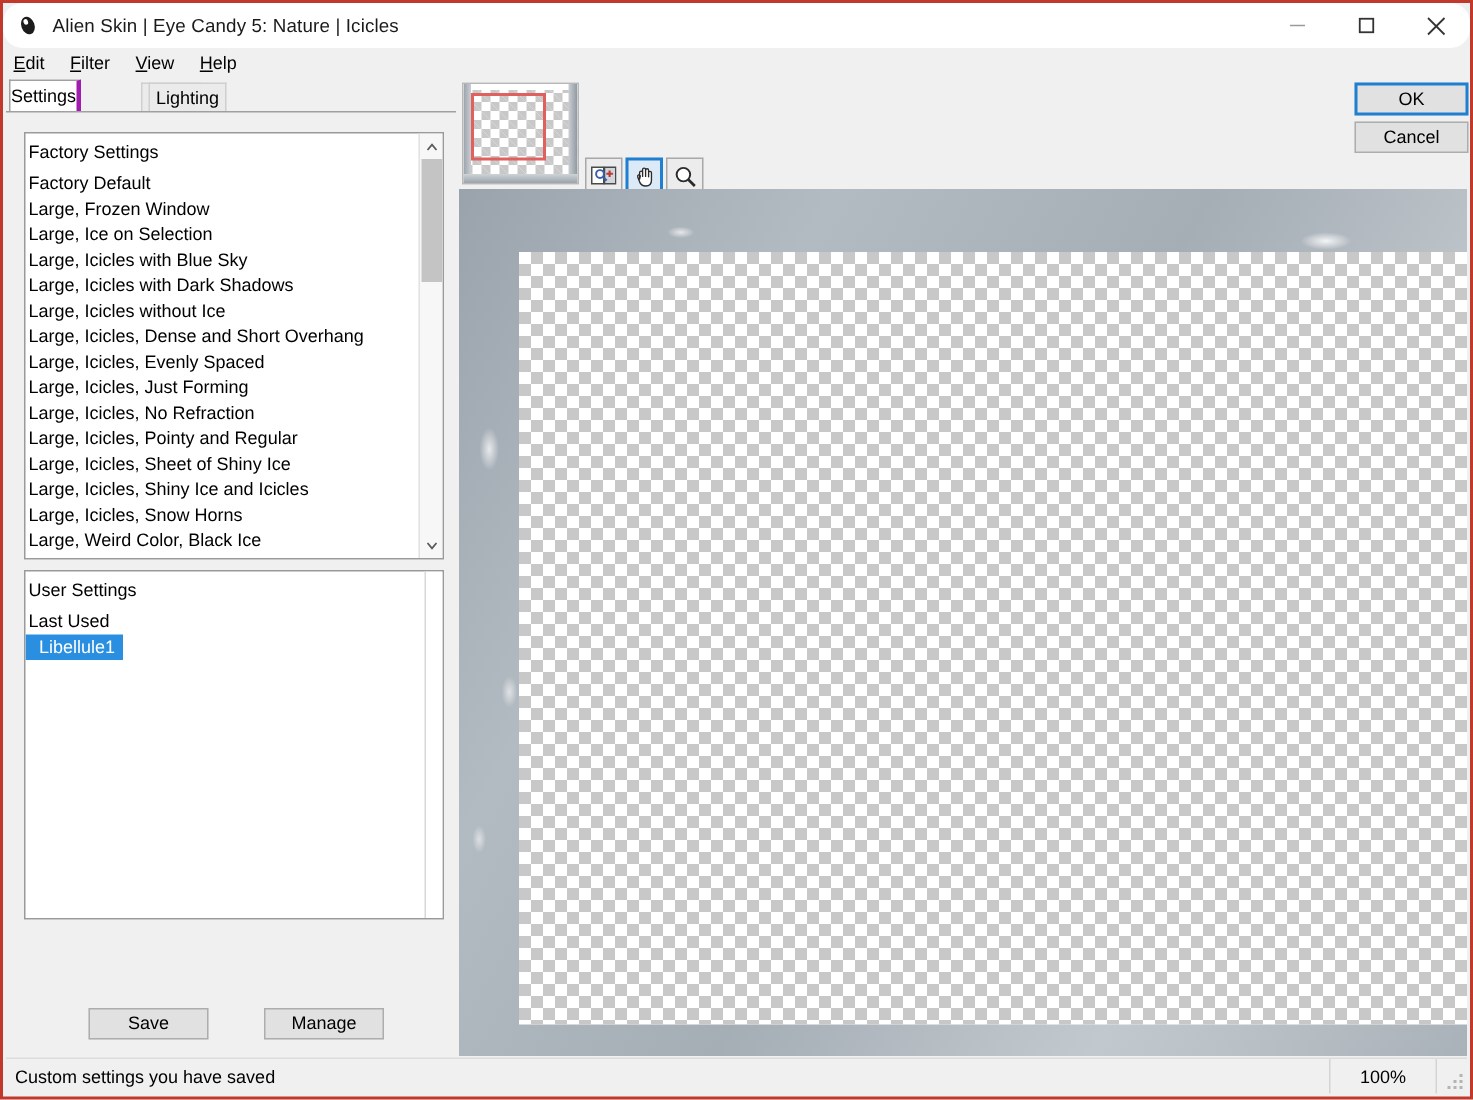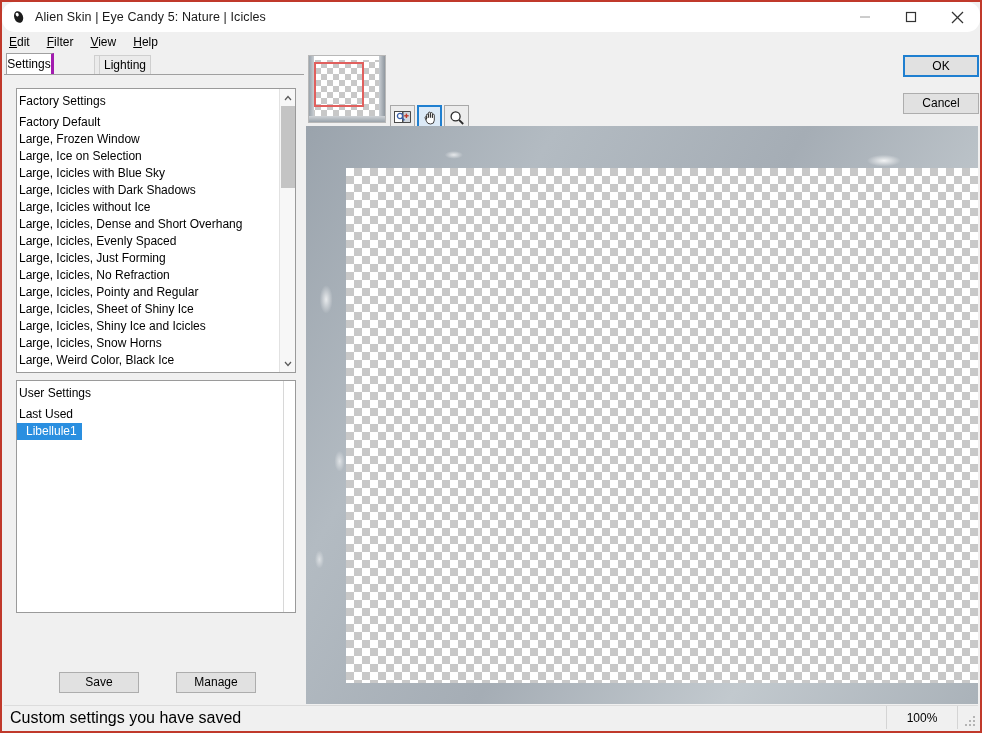--- a/index.html
+++ b/index.html
@@ -332,21 +332,21 @@
   #statusbar {
     position: absolute;
     left: 2px; right: 2px; bottom: 2px;
     height: 23px;
     background: #f0f0f0;
     border-top: 1px solid #dcdcdc;
     display: flex;
     align-items: center;
   }
   #status-text {
-    font-size: 16px;
+    font-size: 12px;
     padding-left: 6px;
     color: #000;
     white-space: nowrap;
   }
   #status-sep {
     margin-left: auto;
     width: 1px;
     height: 23px;
     background: #d4d4d4;
   }
@@ -506,21 +506,21 @@
       </div>
     </div>
 
     <div id="preview">
       <div id="preview-photo"></div>
       <div id="preview-checker"></div>
     </div>
   </div>
 
   <div class="btn" style="left:901px; top:53px; width:76px; height:22px; line-height:18px; border:2px solid #1f7fd0; background:#e1e1e1;">OK</div>
-  <div class="btn" style="left:901px; top:79px; width:76px; height:21px; line-height:19px;margin-top:12px;">Cancel</div>
+  <div class="btn" style="left:901px; top:79px; width:76px; height:21px; line-height:19px;">Cancel</div>
 
   <div id="statusbar">
     <span id="status-text">Custom settings you have saved</span>
     <span id="status-sep"></span>
     <span id="status-zoom">100%</span>
     <span id="status-sep2"></span>
     <span id="status-grip">
       <i style="right:3px;  bottom:3px;"></i>
       <i style="right:7px;  bottom:3px;"></i>
       <i style="right:11px; bottom:3px;"></i>

